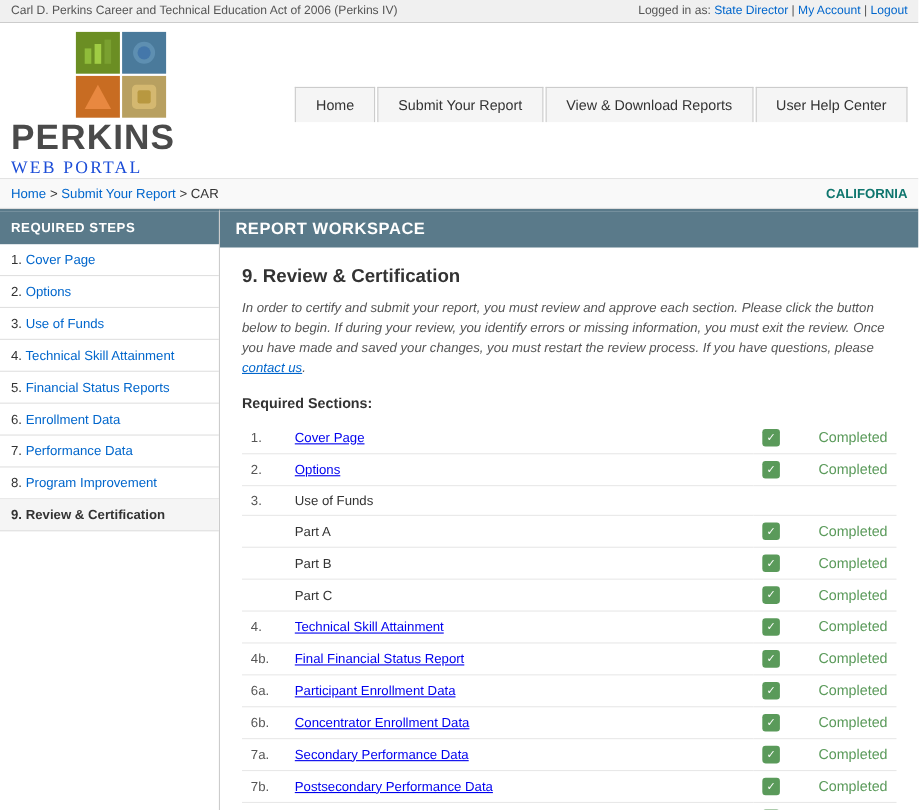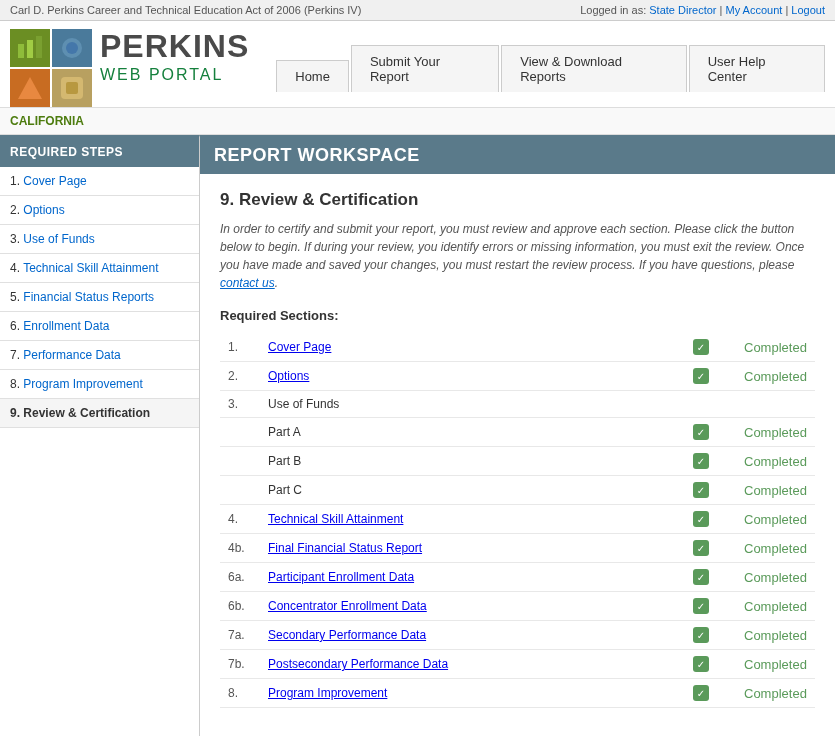--- a/index.html
+++ b/index.html
@@ -22,22 +22,23 @@
     
     #header {
       display: flex;
       align-items: center;
       padding: 8px 10px 0 10px;
       background: #fff;
       border-bottom: 1px solid #ddd;
     }
     #logo-area {
       display: flex;
-      align-items: flex-start;
+      align-items: flex-end;
       margin-right: 25px;
+      flex-direction: column;
     }
     #logo-icons {
       display: grid;
       grid-template-columns: 40px 40px;
       grid-template-rows: 38px 38px;
       gap: 2px;
       margin-right: 8px;
     }
     .logo-icon {
       width: 40px;
@@ -45,21 +46,21 @@
       display: flex;
       align-items: center;
       justify-content: center;
     }
     .logo-icon.green { background: #6b8e23; }
     .logo-icon.blue { background: #4a7a9b; }
     .logo-icon.orange { background: #c86c22; }
     .logo-icon.tan { background: #b8a060; }
     #logo-text { line-height: 1.1; }
     #logo-text .perkins { font-size: 32px; font-weight: bold; color: #4a4a4a; letter-spacing: 1px; }
-    #logo-text .web-portal { font-size: 16px; color: #15803d; letter-spacing: 2px; margin-top: 2px; }
+    #logo-text .web-portal { font-size: 16px; color: #1d4ed8; letter-spacing: 2px; margin-top: 2px; font-family: Liberation Serif, serif; }
 
     
     #nav {
       display: flex;
       align-items: flex-end;
       margin-left: auto;
       padding-bottom: 0;
     }
     .nav-item {
       padding: 8px 18px;
@@ -79,21 +80,21 @@
       display: flex;
       justify-content: space-between;
       align-items: center;
       padding: 6px 10px;
       background: #f9f9f9;
       border-bottom: 1px solid #ddd;
       font-size: 12px;
     }
     #breadcrumb a { color: #0066cc; text-decoration: none; }
     #breadcrumb span { color: #333; }
-    #state-label { font-size: 12px; color: #4d7c0f; font-weight: bold; }
+    #state-label { font-size: 12px; color: #0f766e; font-weight: bold; }
 
     
     #main {
       display: flex;
       padding: 0;
     }
 
     
     #sidebar {
       width: 200px;
@@ -123,21 +124,21 @@
     
     #workspace {
       flex: 1;
       padding: 0;
       border-top: 2px solid #5a7a8a;
     }
     #workspace-title {
       background: #5a7a8a;
       color: #fff;
       font-weight: bold;
-      font-size: 18px;
+      font-size: 15px;
       padding: 8px 14px;
       text-transform: uppercase;
       letter-spacing: 0.5px;
     }
     #workspace-content {
       padding: 16px 20px;
     }
     #workspace-content h2 {
       font-size: 17px;
       color: #333;
@@ -263,20 +264,27 @@
   </div>
   <nav id="nav">
     <a class="nav-item" href="#">Home</a>
     <a class="nav-item" href="#">Submit Your Report</a>
     <a class="nav-item" href="#">View &amp; Download Reports</a>
     <a class="nav-item" href="#">User Help Center</a>
   </nav>
 </div>
 
 <div id="breadcrumb-bar">
+  <div id="breadcrumb">
+    <a href="#">Home</a>
+    <span> &gt; </span>
+    <a href="#">Submit Your Report</a>
+    <span> &gt; </span>
+    <span>CAR</span>
+  </div>
   <div id="state-label">CALIFORNIA</div>
 </div>
 
 <div id="main">
 
   <div id="sidebar">
     <div id="sidebar-title">REQUIRED STEPS</div>
     <div id="sidebar-items">
         <div class="sidebar-item"><span>1.</span> <a href="#">Cover Page</a></div>
         <div class="sidebar-item"><span>2.</span> <a href="#">Options</a></div>

